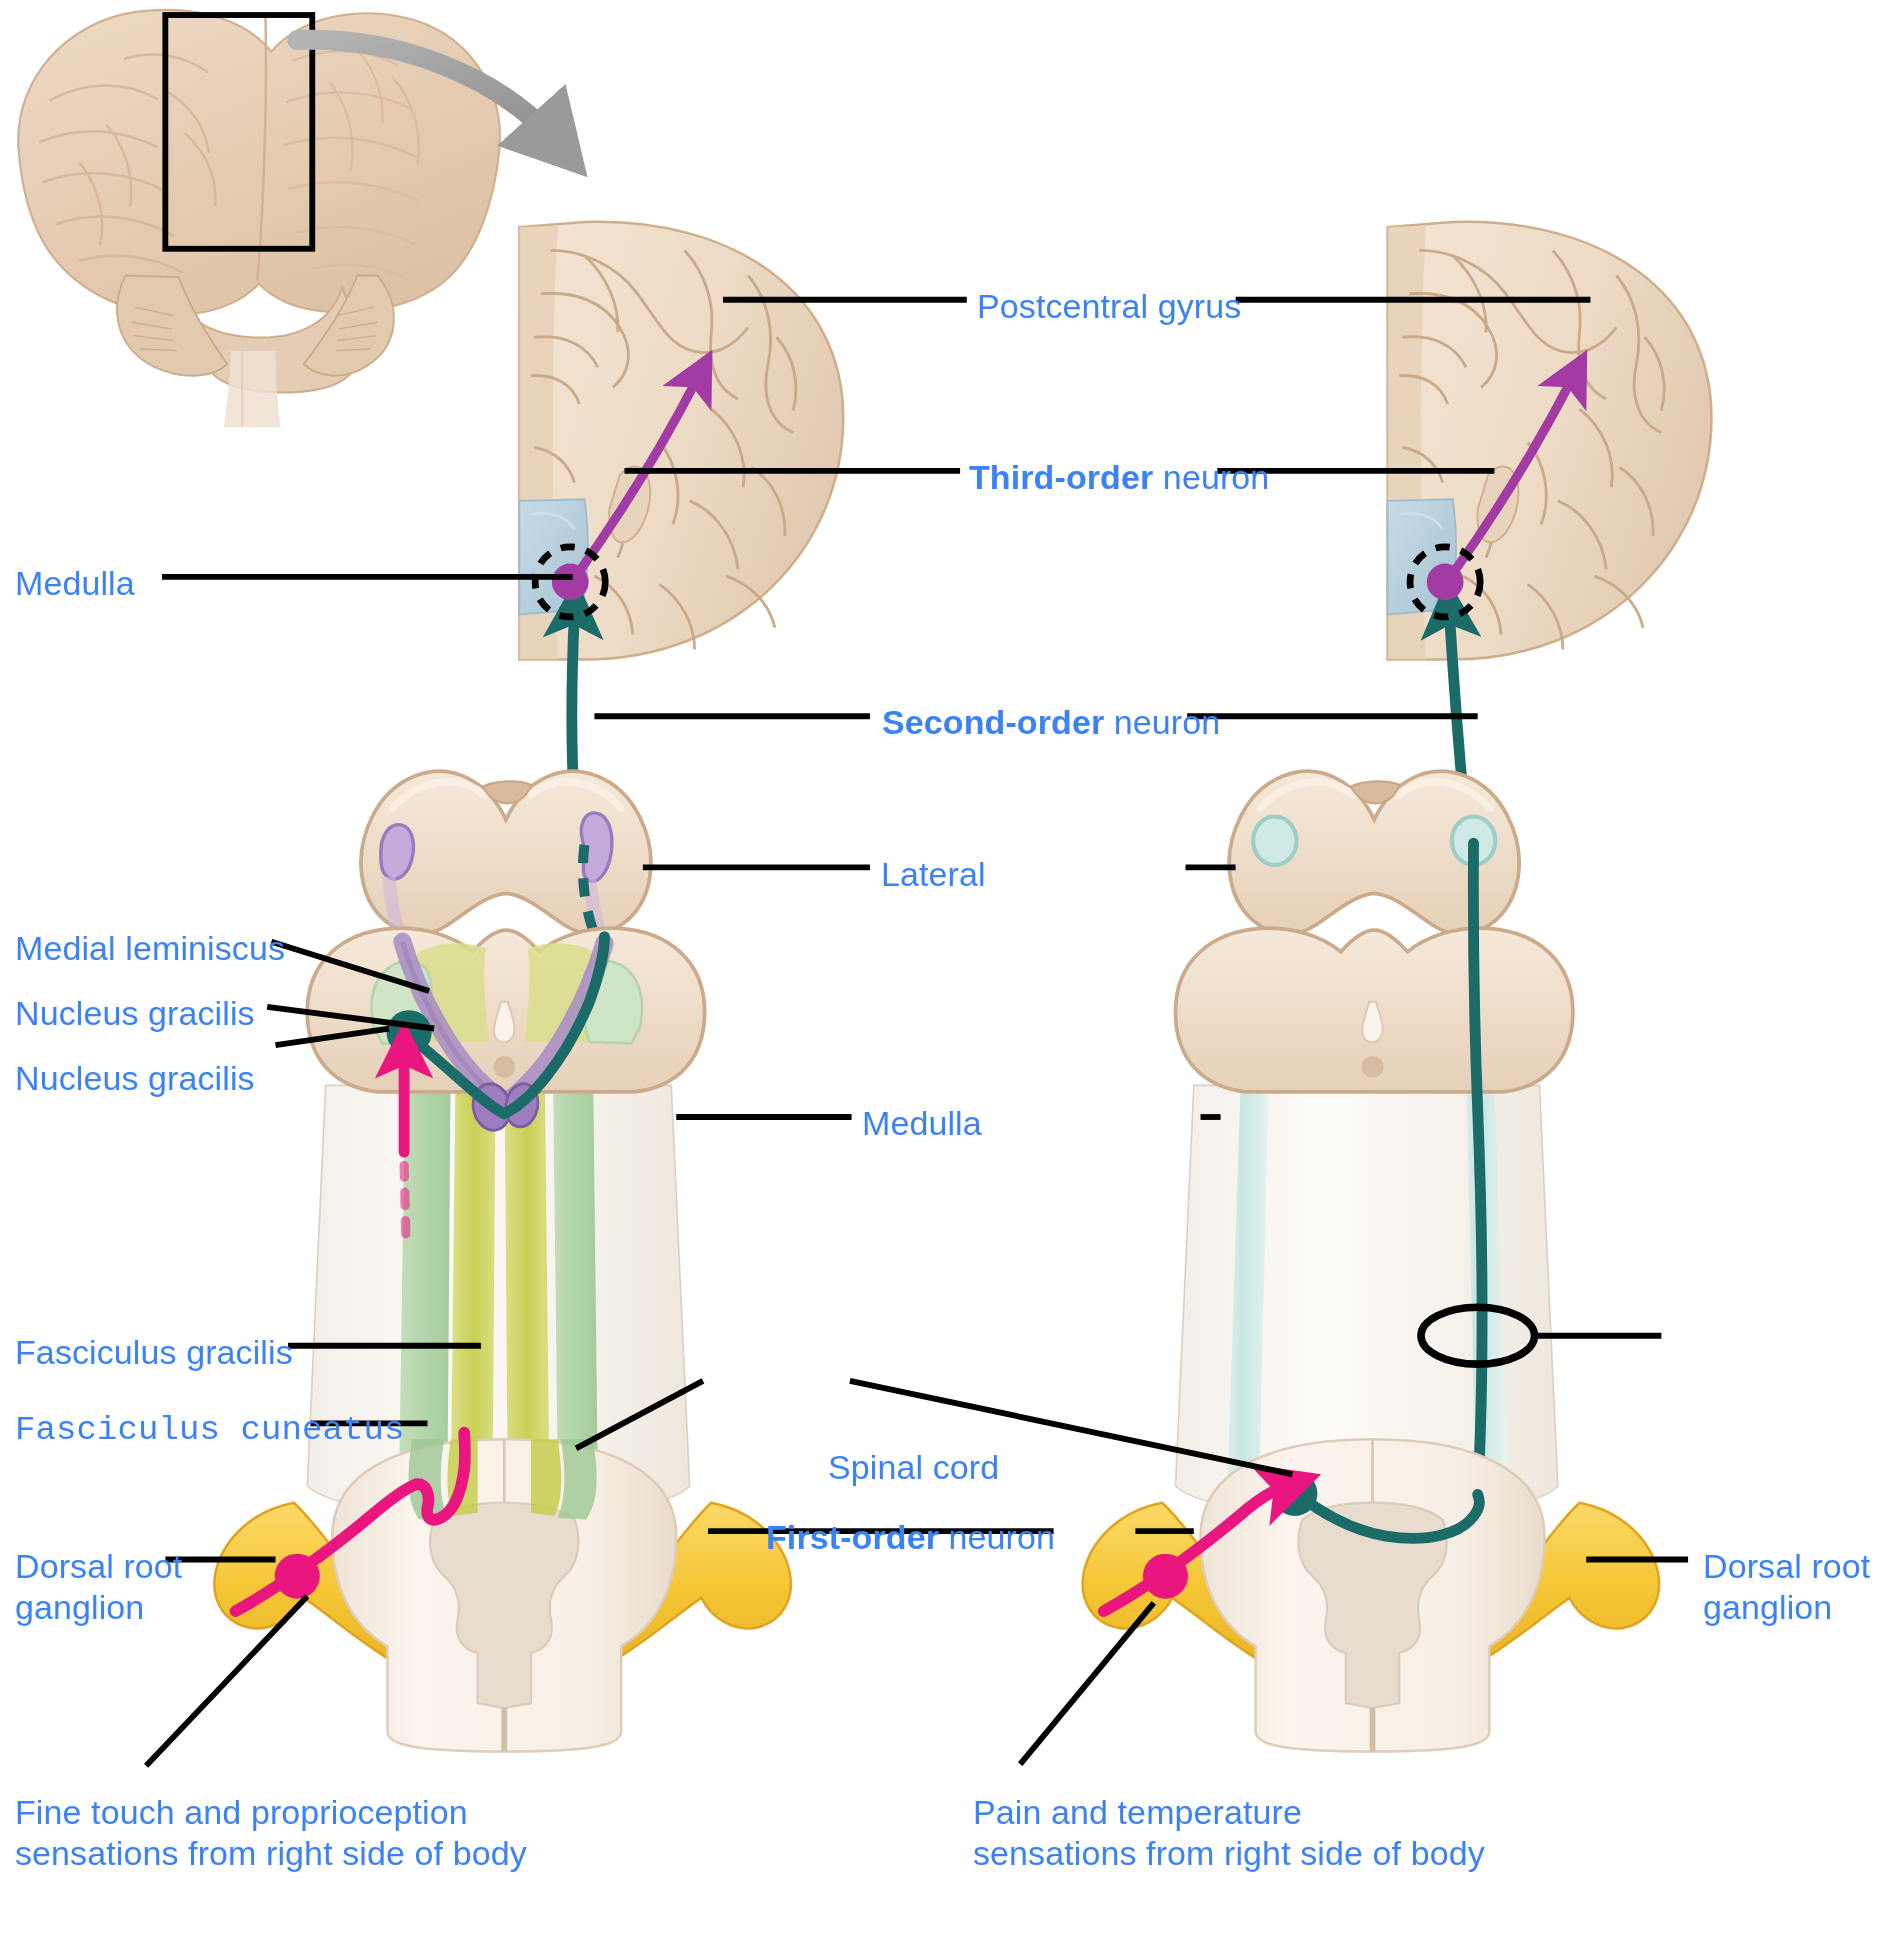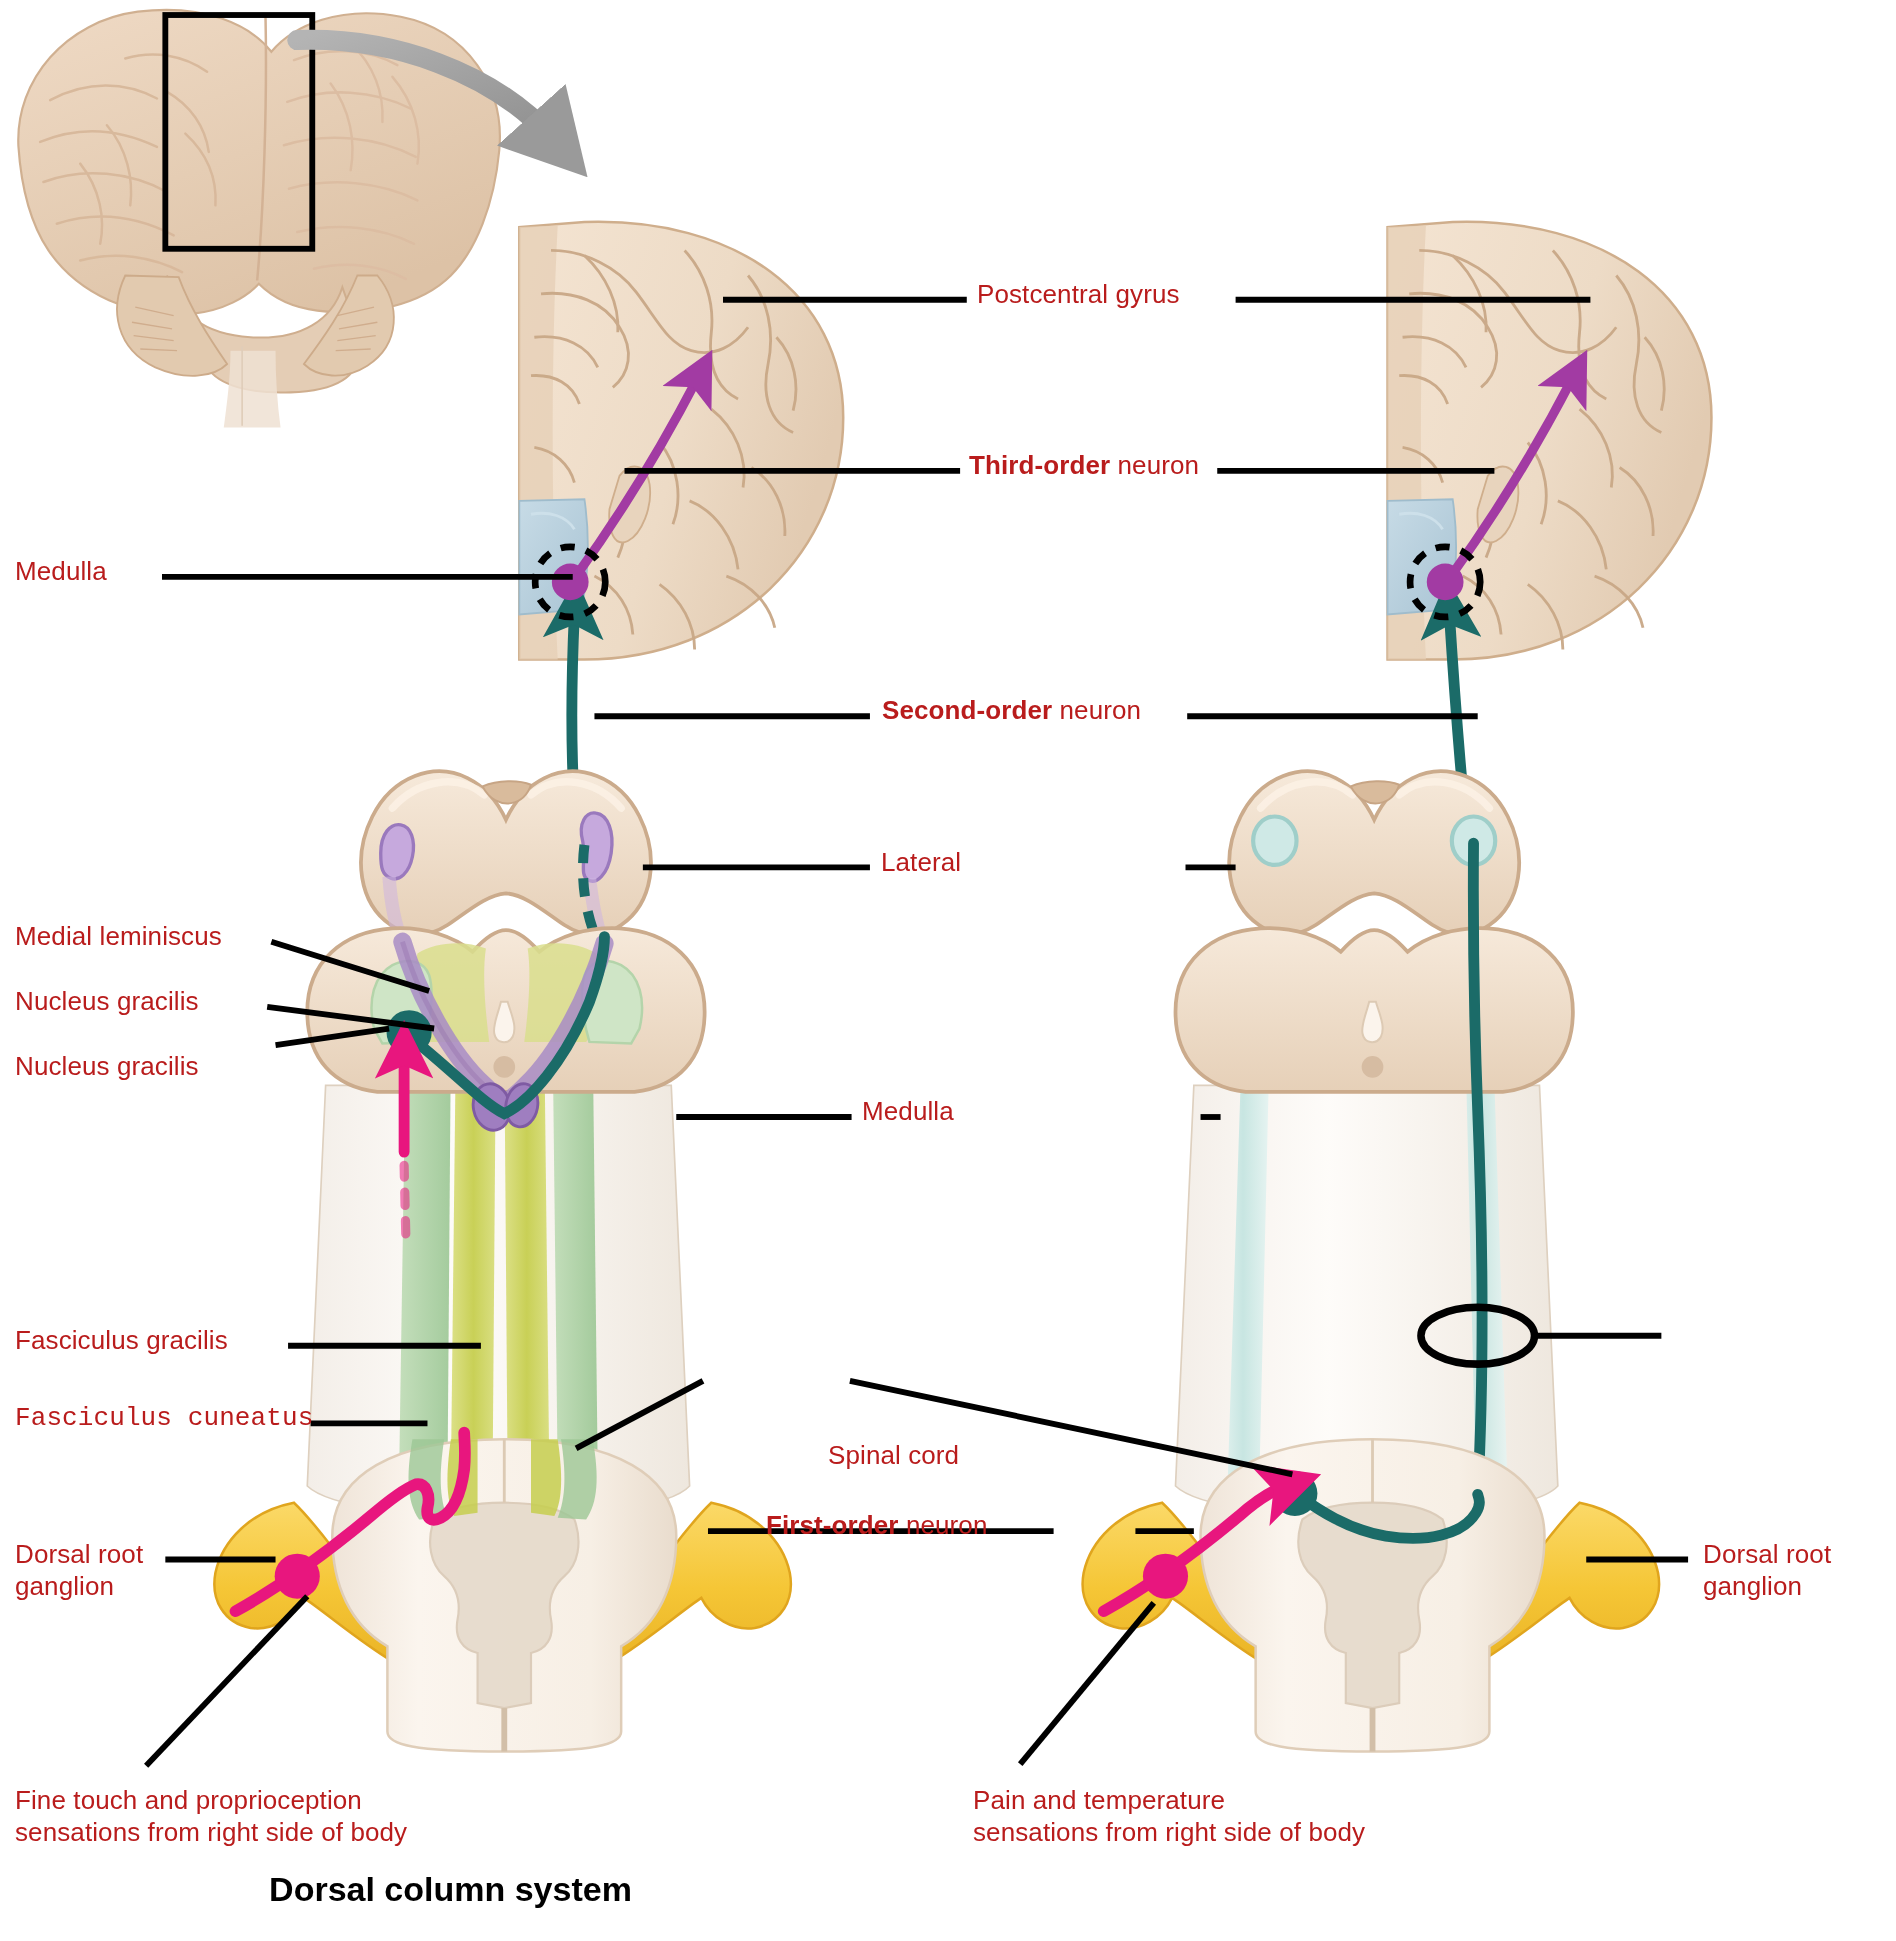--- a/index.html
+++ b/index.html
@@ -16,25 +16,26 @@
     overflow:hidden;
   }
   svg.layer{
     position:absolute;
     left:0;top:0;
     width:1896px;
     height:1941px;
   }
   .lbl{
     position:absolute;
-    font-size:26px;
+    font-size:34px;
     line-height:1.22;
-    color:#b91c1c;
+    color:#3b82f6;
     white-space:pre;
     letter-spacing:0.1px;
+    margin-top:7px;
   }
   .bold{font-weight:bold;}
   .title{
     position:absolute;
     font-size:34px;
     font-weight:bold;
     white-space:pre;
     text-align:center;
   }
   .ordwrap{white-space:pre;}
@@ -511,17 +512,16 @@
 
   <div class="lbl" style="left:1703px; top:1539px;">Dorsal root
 ganglion</div>
 
   <div class="lbl" style="left:15px; top:1785px;">Fine touch and proprioception
 sensations from right side of body</div>
 
   <div class="lbl" style="left:973px; top:1785px;">Pain and temperature
 sensations from right side of body</div>
 
-  <div class="title" style="left:225px; top:1870px; width:451px;">Dorsal column system</div>
 
 
 </div>
 
 
 </body></html>

